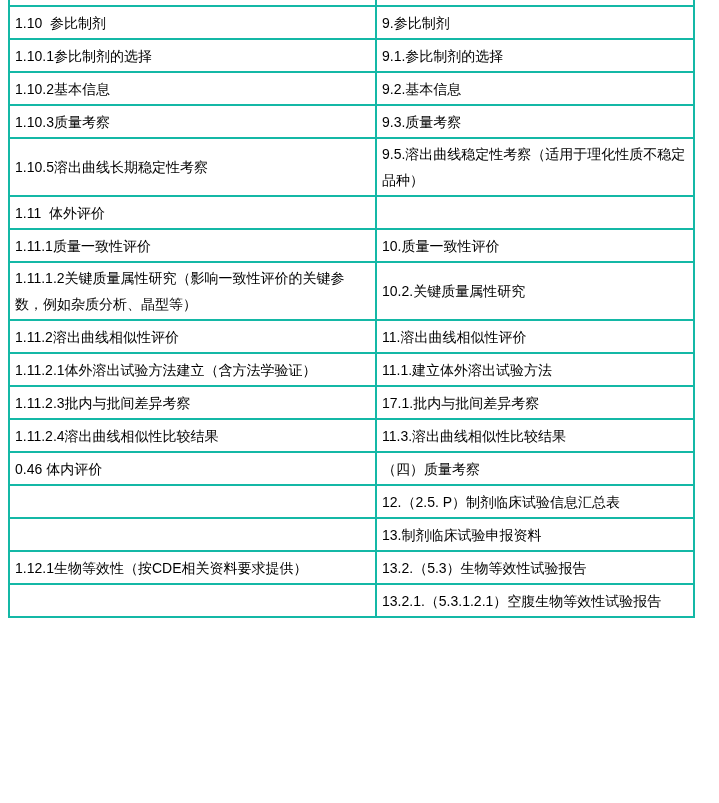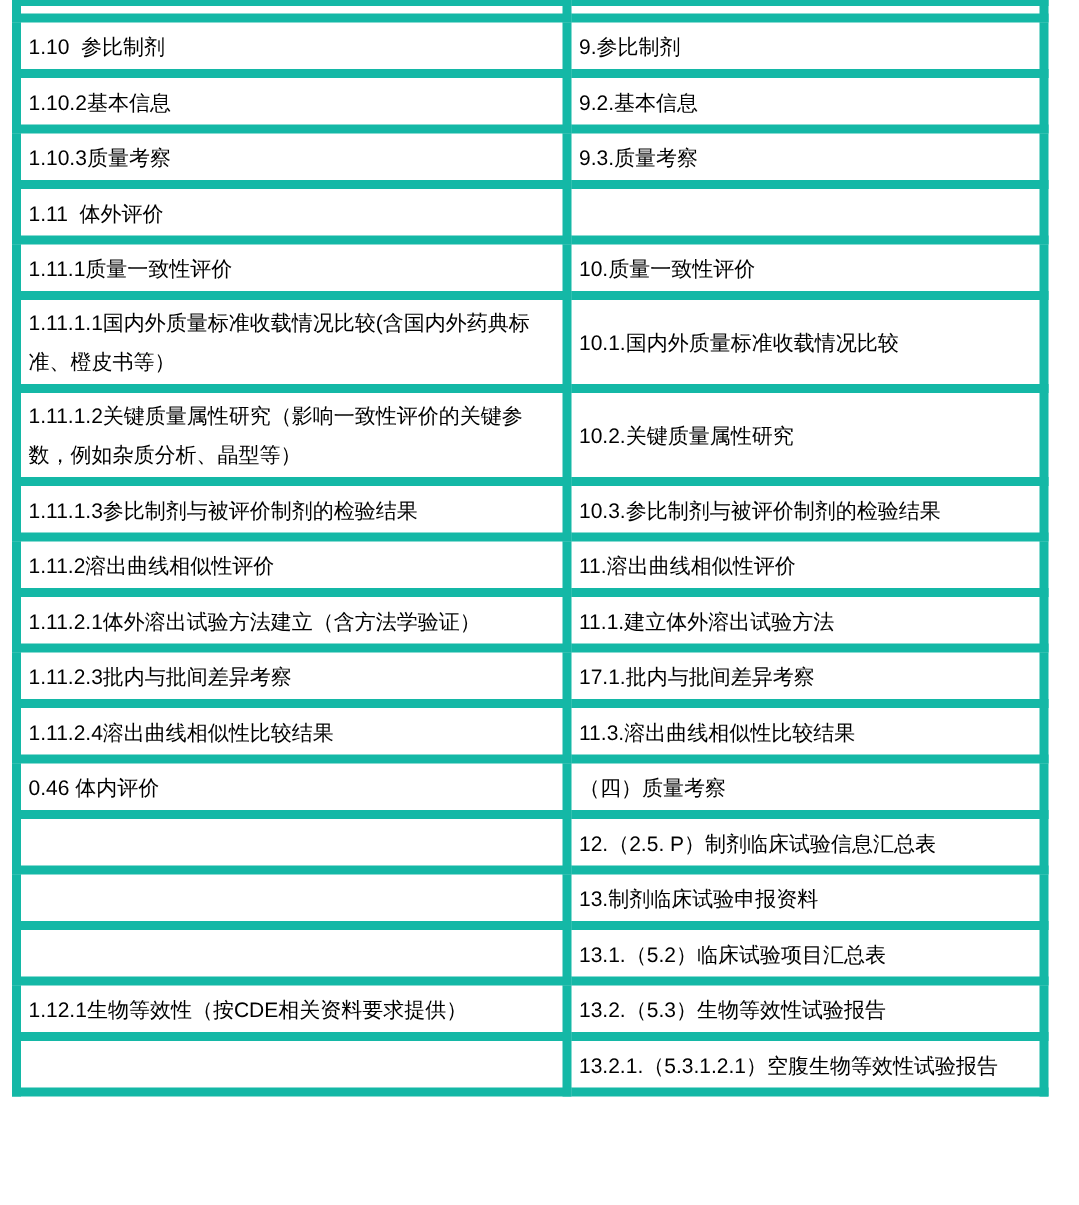--- a/index.html
+++ b/index.html
@@ -15,21 +15,21 @@
   }
   table.doc-table {
     border-collapse: collapse;
     table-layout: fixed;
     width: 685px;
     margin: -2px 0 0 8px;
   }
   col.col-left  { width: 367px; }
   col.col-right { width: 318px; }
   td.cell {
-    border: 6px solid #14b8a6;
+    border: 2px solid #14b8a6;
     color: #000000;
     font-size: 14px;
     line-height: 26px;
     padding: 2px 5px 2px 5px;
     vertical-align: middle;
     white-space: pre-wrap;
     word-wrap: break-word;
   }
   tr.row td.cell { height: 27px; }
   tr.sliver-top td.cell    { height: 5px; padding: 0; }
@@ -46,46 +46,46 @@
     <tr class="sliver-top">
       <td class="cell"></td>
       <td class="cell"></td>
     </tr>
 
     <tr class="row">
       <td class="cell">1.10  参比制剂</td>
       <td class="cell">9.参比制剂</td>
     </tr>
     <tr class="row">
+      <td class="cell">1.10.1参比制剂的选择</td>
+      <td class="cell">9.1.参比制剂的选择</td>
+    </tr>
+    <tr class="row">
       <td class="cell">1.10.2基本信息</td>
       <td class="cell">9.2.基本信息</td>
     </tr>
     <tr class="row">
       <td class="cell">1.10.3质量考察</td>
       <td class="cell">9.3.质量考察</td>
+    </tr>
+    <tr class="row">
+      <td class="cell">1.10.5溶出曲线长期稳定性考察</td>
+      <td class="cell">9.5.溶出曲线稳定性考察（适用于理化性质不稳定品种）</td>
     </tr>
     <tr class="row">
       <td class="cell">1.11  体外评价</td>
       <td class="cell"></td>
     </tr>
     <tr class="row">
       <td class="cell">1.11.1质量一致性评价</td>
       <td class="cell">10.质量一致性评价</td>
     </tr>
     <tr class="row">
-      <td class="cell">1.11.1.1国内外质量标准收载情况比较(含国内外药典标准、橙皮书等）</td>
-      <td class="cell">10.1.国内外质量标准收载情况比较</td>
-    </tr>
-    <tr class="row">
       <td class="cell">1.11.1.2关键质量属性研究（影响一致性评价的关键参数，例如杂质分析、晶型等）</td>
       <td class="cell">10.2.关键质量属性研究</td>
-    </tr>
-    <tr class="row">
-      <td class="cell">1.11.1.3参比制剂与被评价制剂的检验结果</td>
-      <td class="cell">10.3.参比制剂与被评价制剂的检验结果</td>
     </tr>
     <tr class="row">
       <td class="cell">1.11.2溶出曲线相似性评价</td>
       <td class="cell">11.溶出曲线相似性评价</td>
     </tr>
     <tr class="row">
       <td class="cell">1.11.2.1体外溶出试验方法建立（含方法学验证）</td>
       <td class="cell">11.1.建立体外溶出试验方法</td>
     </tr>
     <tr class="row">
@@ -102,24 +102,20 @@
     </tr>
     <tr class="row">
       <td class="cell"></td>
       <td class="cell">12.（2.5. P）制剂临床试验信息汇总表</td>
     </tr>
     <tr class="row">
       <td class="cell"></td>
       <td class="cell">13.制剂临床试验申报资料</td>
     </tr>
     <tr class="row">
-      <td class="cell"></td>
-      <td class="cell">13.1.（5.2）临床试验项目汇总表</td>
-    </tr>
-    <tr class="row">
       <td class="cell">1.12.1生物等效性（按CDE相关资料要求提供）</td>
       <td class="cell">13.2.（5.3）生物等效性试验报告</td>
     </tr>
     <tr class="row">
       <td class="cell"></td>
       <td class="cell">13.2.1.（5.3.1.2.1）空腹生物等效性试验报告</td>
     </tr>
 
   </tbody>
 </table>

